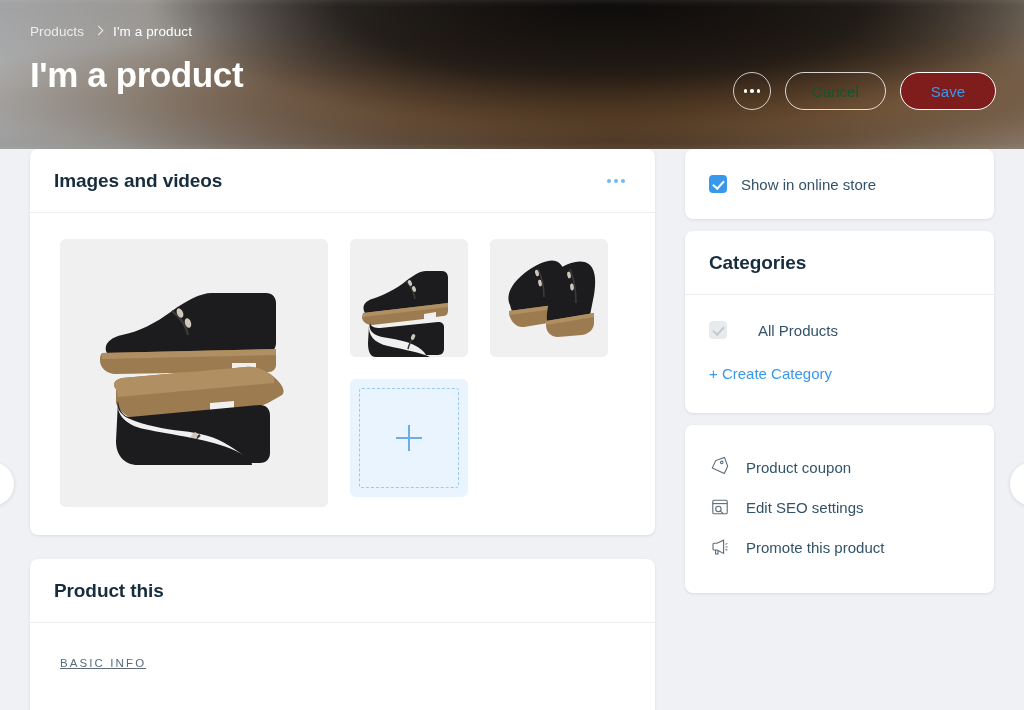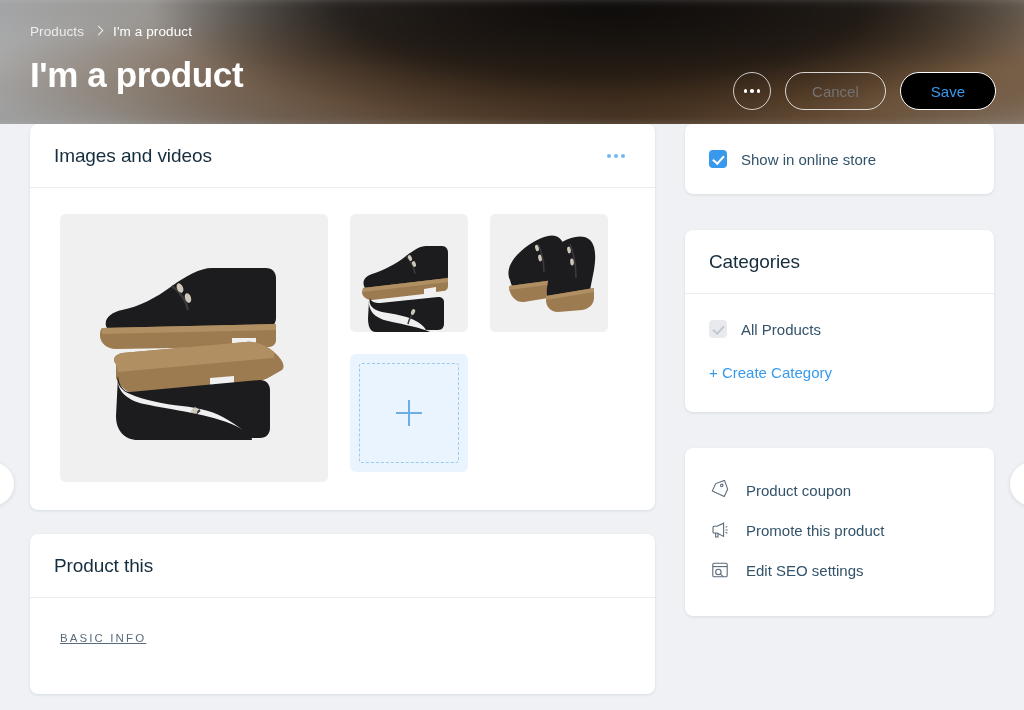--- a/index.html
+++ b/index.html
@@ -17,21 +17,21 @@
     width: 1024px;
     height: 710px;
     background: #eff1f4;
     overflow: hidden;
   }
 
   
   .header {
     position: relative;
     width: 1024px;
-    height: 124px;
+    height: 149px;
     overflow: hidden;
   }
   .header-bg {
     position: absolute;
     inset: 0;
     background:
       radial-gradient(ellipse 520px 150px at 58% 6%, rgba(12,10,9,0.96) 0%, rgba(20,17,15,0.80) 45%, rgba(40,34,30,0.0) 78%),
       radial-gradient(ellipse 760px 90px at 62% 62%, rgba(132,88,46,0.85) 0%, rgba(104,70,40,0.55) 45%, rgba(90,66,44,0.0) 82%),
       radial-gradient(ellipse 420px 120px at 95% 92%, rgba(196,178,160,0.55) 0%, rgba(150,132,116,0.0) 75%),
       linear-gradient(105deg, #b9bcc0 0%, #a9a6a2 18%, #6e5f53 42%, #4a3c31 60%, #60503f 78%, #8e8478 100%);
@@ -115,29 +115,29 @@
     width: 3.5px; height: 3.5px;
     border-radius: 50%;
     background: #ffffff;
   }
   .btn-pill {
     height: 38px;
     padding: 16px 26px;
     border-radius: 19px;
     border: 1px solid rgba(255,255,255,0.8);
     background: transparent;
-    color: #737373;
+    color: #14532d;
     font-size: 15px;
     font-family: "Liberation Sans", sans-serif;
     cursor: pointer;
     display: flex;
     align-items: center;
   }
   .btn-pill.primary {
-    background: #000000;
+    background: #7f1d1d;
     border-color: #ffffff;
     color: #3899ec;
     padding: 0 30px;
   }
 
   
   .body {
     position: relative;
     display: flex;
     gap: 30px;
@@ -156,21 +156,21 @@
   .card-head {
     height: 64px;
     display: flex;
     align-items: center;
     justify-content: space-between;
     padding: 0 24px;
     border-bottom: 1px solid #ecedf0;
   }
   .card-title {
     font-size: 19px;
-    font-weight: 400;
+    font-weight: 700;
     color: #162d3d;
     letter-spacing: -0.1px;
   }
   .kebab {
     display: flex;
     gap: 3px;
     align-items: center;
     cursor: pointer;
     padding: 6px;
   }
@@ -249,21 +249,21 @@
   .info-body { padding: 34px 30px 30px 30px; height: 96px; }
   .section-label {
     font-size: 11.5px;
     letter-spacing: 2.1px;
     color: #5b6b79;
     text-transform: uppercase;
     text-decoration: underline;
   }
 
   
-  .side-card { margin-bottom: 36px; }
+  .side-card { margin-bottom: 12px; }
 
   .side-simple-body {
     padding: 26px 24px;
     display: flex;
     align-items: center;
     gap: 14px;
   }
   .checkbox {
     width: 18px; height: 18px;
     border-radius: 4px;
@@ -285,21 +285,21 @@
   .checkbox.disabled::after { border-color: #c4c9cf; }
   .cb-label {
     font-size: 15px;
     color: #32536a;
   }
 
   .side-body { padding: 26px 24px 30px 24px; }
   .cat-row {
     display: flex;
     align-items: center;
-    gap: 14px;
+    gap: 31px;
     margin-bottom: 26px;
   }
   .cat-label { font-size: 15px; color: #32536a; }
   .link-blue {
     font-size: 15px;
     color: #3899ec;
     cursor: pointer;
     display: inline-block;
   }
 
@@ -498,40 +498,40 @@
                 <path d="M2.5 8.2 L8.2 2.5 L17.5 2.5 L17.5 11.8 L11.8 17.5 L2.5 8.2 Z" transform="rotate(-20 10 10)"></path>
                 <circle cx="13.2" cy="6.3" r="1.25" transform="rotate(-20 10 10)"></circle>
               </svg>
             </span>
             <span class="seo-text">Product coupon</span>
           </div>
 
           <div class="seo-item">
             <span class="seo-icon">
               <svg width="20" height="20" viewBox="0 0 20 20" fill="none" stroke="#5b6b79" stroke-width="1.1">
-                <path d="M3 7.2 L3 12 C3 12.6 3.4 13 4 13 L7 13 L13.6 16.4 L13.6 3.2 L7 6.2 L4 6.2 C3.4 6.2 3 6.6 3 7.2 Z"></path>
-                <path d="M5.6 13 L5.6 17 L8 17 L8 13"></path>
-                <path d="M15.6 7.4 L17.3 6.4 M15.6 10 L17.6 10 M15.6 12.2 L17.3 13.2"></path>
-              </svg>
-            </span>
-            <span class="seo-text">Promote this product</span>
-          </div>
-
-          <div class="seo-item">
-            <span class="seo-icon">
-              <svg width="20" height="20" viewBox="0 0 20 20" fill="none" stroke="#5b6b79" stroke-width="1.1">
                 <rect x="2.8" y="3.2" width="14.4" height="13.6" rx="1.4"></rect>
                 <path d="M2.8 6.6 L17.2 6.6"></path>
                 <circle cx="8.4" cy="12" r="2.7"></circle>
                 <path d="M10.5 14.1 L13.2 16.6"></path>
               </svg>
             </span>
             <span class="seo-text">Edit SEO settings</span>
           </div>
 
+          <div class="seo-item">
+            <span class="seo-icon">
+              <svg width="20" height="20" viewBox="0 0 20 20" fill="none" stroke="#5b6b79" stroke-width="1.1">
+                <path d="M3 7.2 L3 12 C3 12.6 3.4 13 4 13 L7 13 L13.6 16.4 L13.6 3.2 L7 6.2 L4 6.2 C3.4 6.2 3 6.6 3 7.2 Z"></path>
+                <path d="M5.6 13 L5.6 17 L8 17 L8 13"></path>
+                <path d="M15.6 7.4 L17.3 6.4 M15.6 10 L17.6 10 M15.6 12.2 L17.3 13.2"></path>
+              </svg>
+            </span>
+            <span class="seo-text">Promote this product</span>
+          </div>
+
         </div>
       </div>
 
     </div>
   </div>
 
   <div class="edge-arrow left"></div>
   <div class="edge-arrow right"></div>
 
 </div>

